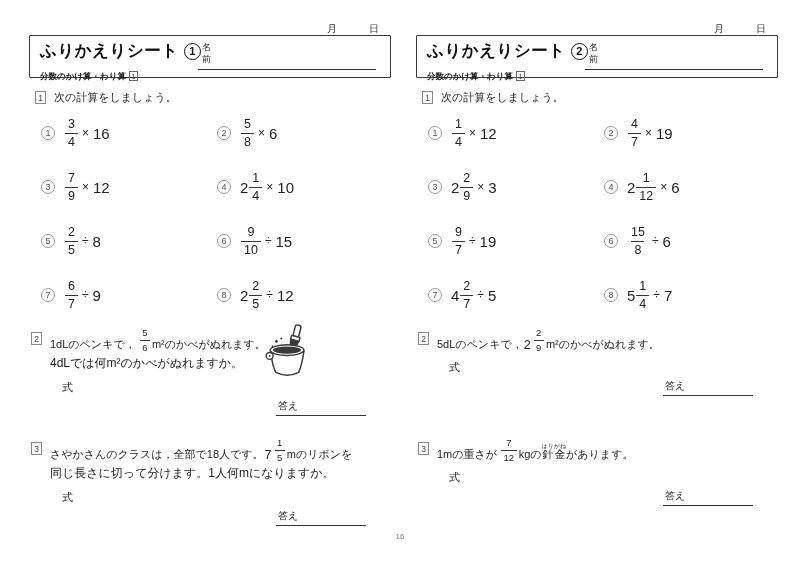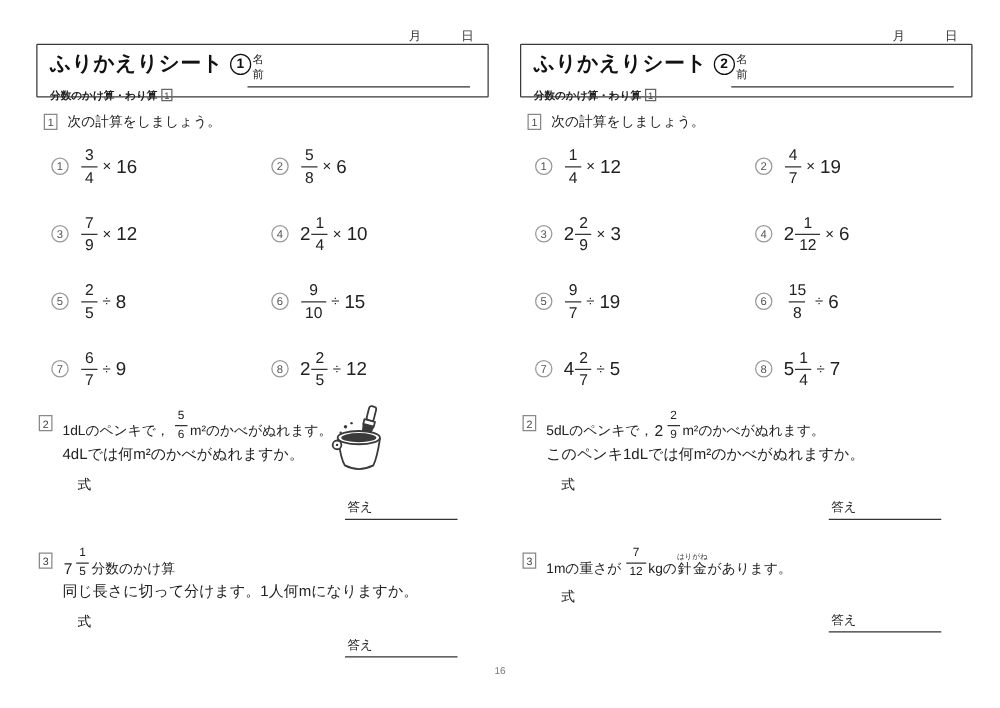--- a/index.html
+++ b/index.html
@@ -226,28 +226,29 @@
         </g>
       </svg>
       <div class="ansrow"><span>答え</span></div>
     </div>
 
     <div class="wordsec sec3pos">
       <div class="wordhead">
         <span class="secnum">3</span>
         <div class="wbody">
           <div class="wline1">
+            <span>さやかさんのクラスは，全部で18人です。</span>
               <span class="iwhole">7</span>
               <span class="frac ifrac">
                 <span class="nu">1</span>
                 <span class="de">5</span>
               </span>
               <span></span>
               <ruby><span></span><rt></rt></ruby>
-              <span>分数のかけ算</span>
+              <span>mのリボンを</span>
           </div>
           <div class="wline2">同じ長さに切って分けます。1人何mになりますか。</div>
           <div class="shiki">式</div>
         </div>
       </div>
       <div class="ansrow"><span>答え</span></div>
     </div>
   </section>
 
   <section class="sheet s-right">
@@ -369,21 +370,20 @@
             <span>5dLのペンキで，</span>
               <span class="iwhole">2</span>
               <span class="frac ifrac">
                 <span class="nu">2</span>
                 <span class="de">9</span>
               </span>
               <span></span>
               <ruby><span></span><rt></rt></ruby>
               <span>m²のかべがぬれます。</span>
           </div>
-          <div class="wline2">このペンキ1dLでは何m²のかべがぬれますか。</div>
           <div class="shiki">式</div>
         </div>
       </div>
       <div class="ansrow"><span>答え</span></div>
     </div>
 
     <div class="wordsec sec3pos">
       <div class="wordhead">
         <span class="secnum">3</span>
         <div class="wbody">

